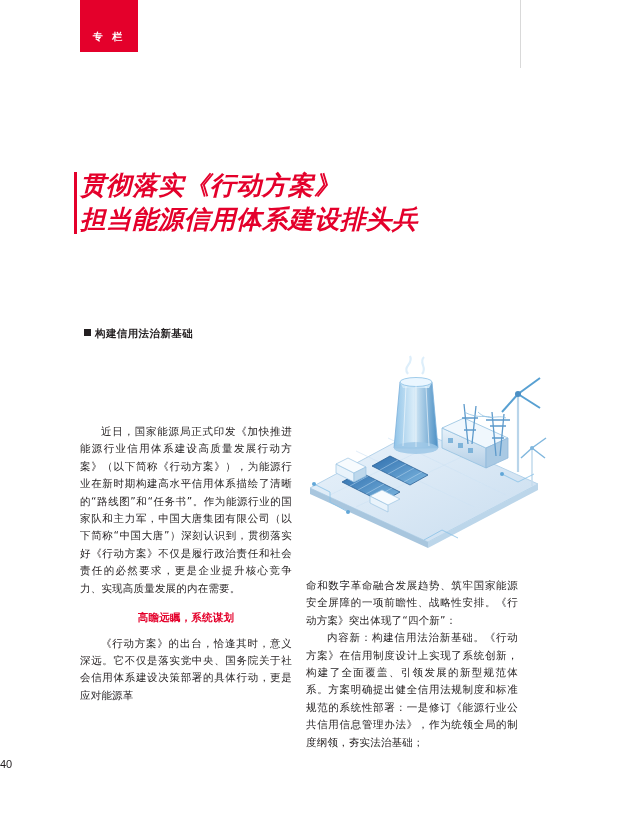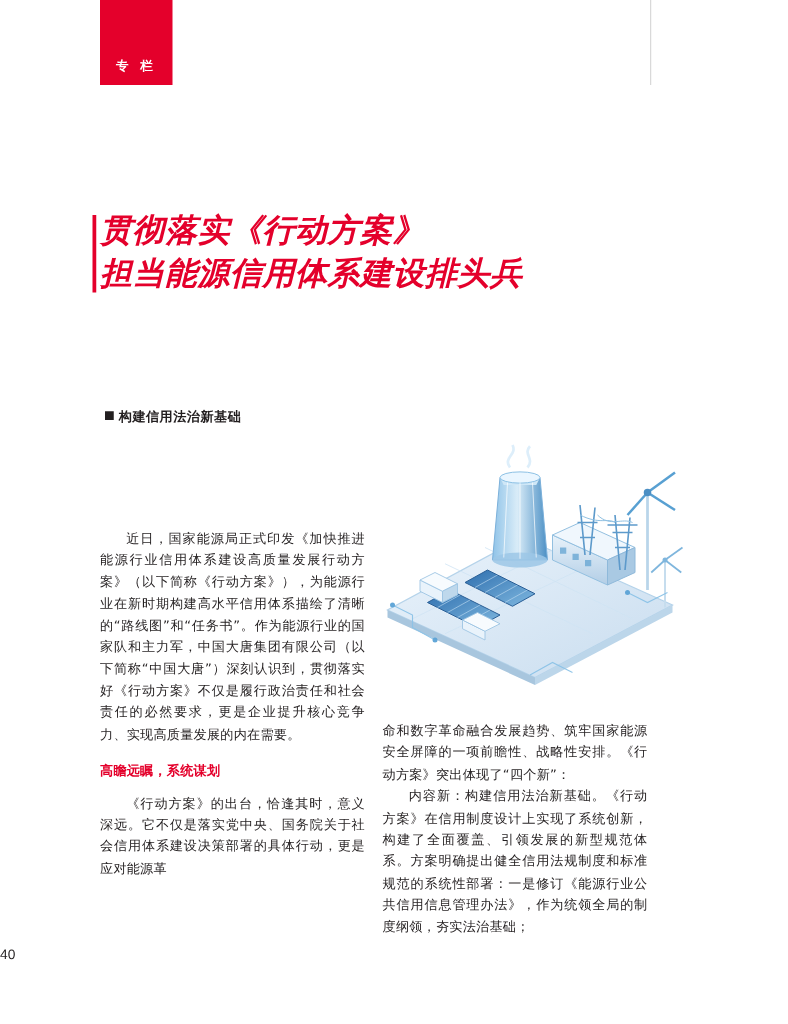--- a/index.html
+++ b/index.html
@@ -20,21 +20,21 @@
     height: 819px;
     background: #ffffff;
   }
 
   
   .column-tab {
     position: absolute;
     left: 80px;
     top: 0;
     width: 58px;
-    height: 68px;
+    height: 52px;
     background: #e4002b;
     color: #ffffff;
   }
   .column-tab .tab-text {
     position: absolute;
     left: 0;
     right: 0;
     bottom: 8px;
     text-align: center;
     font-size: 10px;
@@ -131,21 +131,21 @@
   }
   .col p {
     margin: 0;
   }
   .indent {
     text-indent: 21px;
   }
   .subhead {
     color: #e4002b;
     font-weight: bold;
-    text-align: left;
+    text-align: center;
     margin: 12px 0 8px 0 !important;
     line-height: 17.5px;
     font-size: 10.5px;
   }
 
   
   .page-number {
     position: absolute;
     left: 0;
     right: 0;

